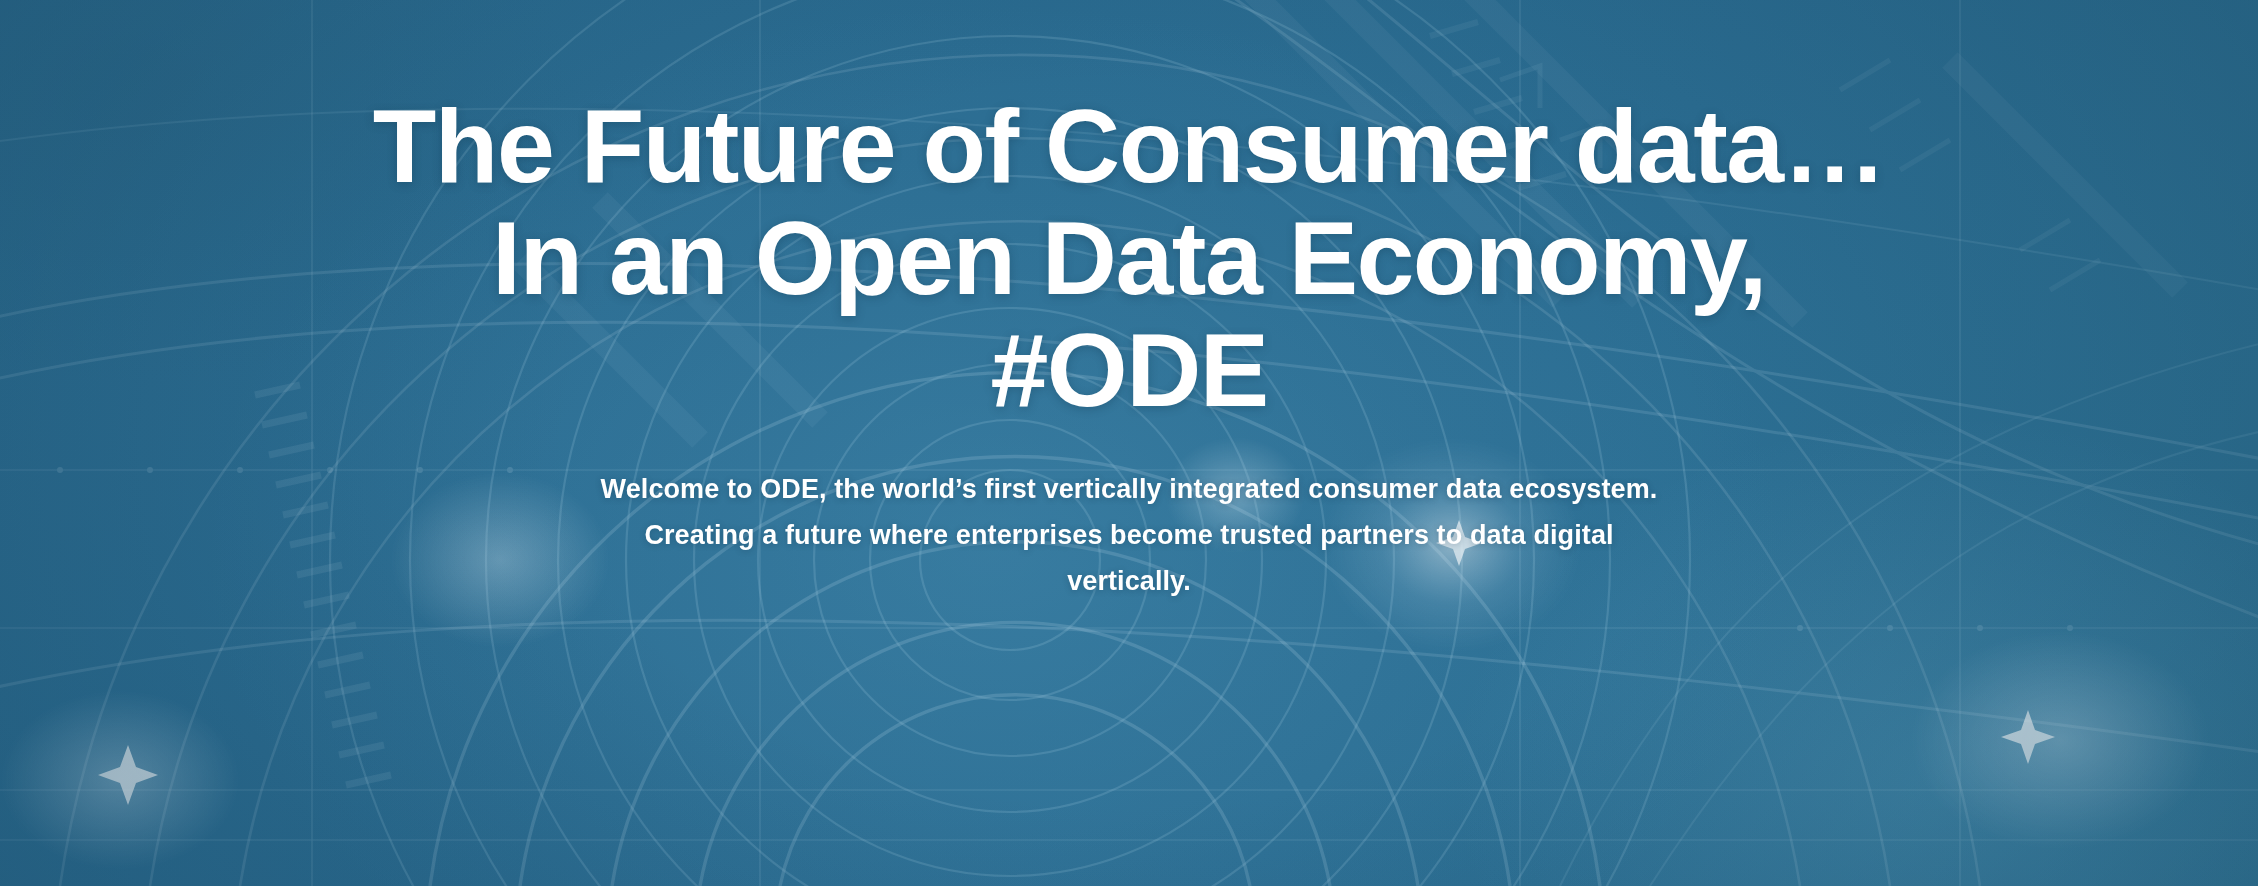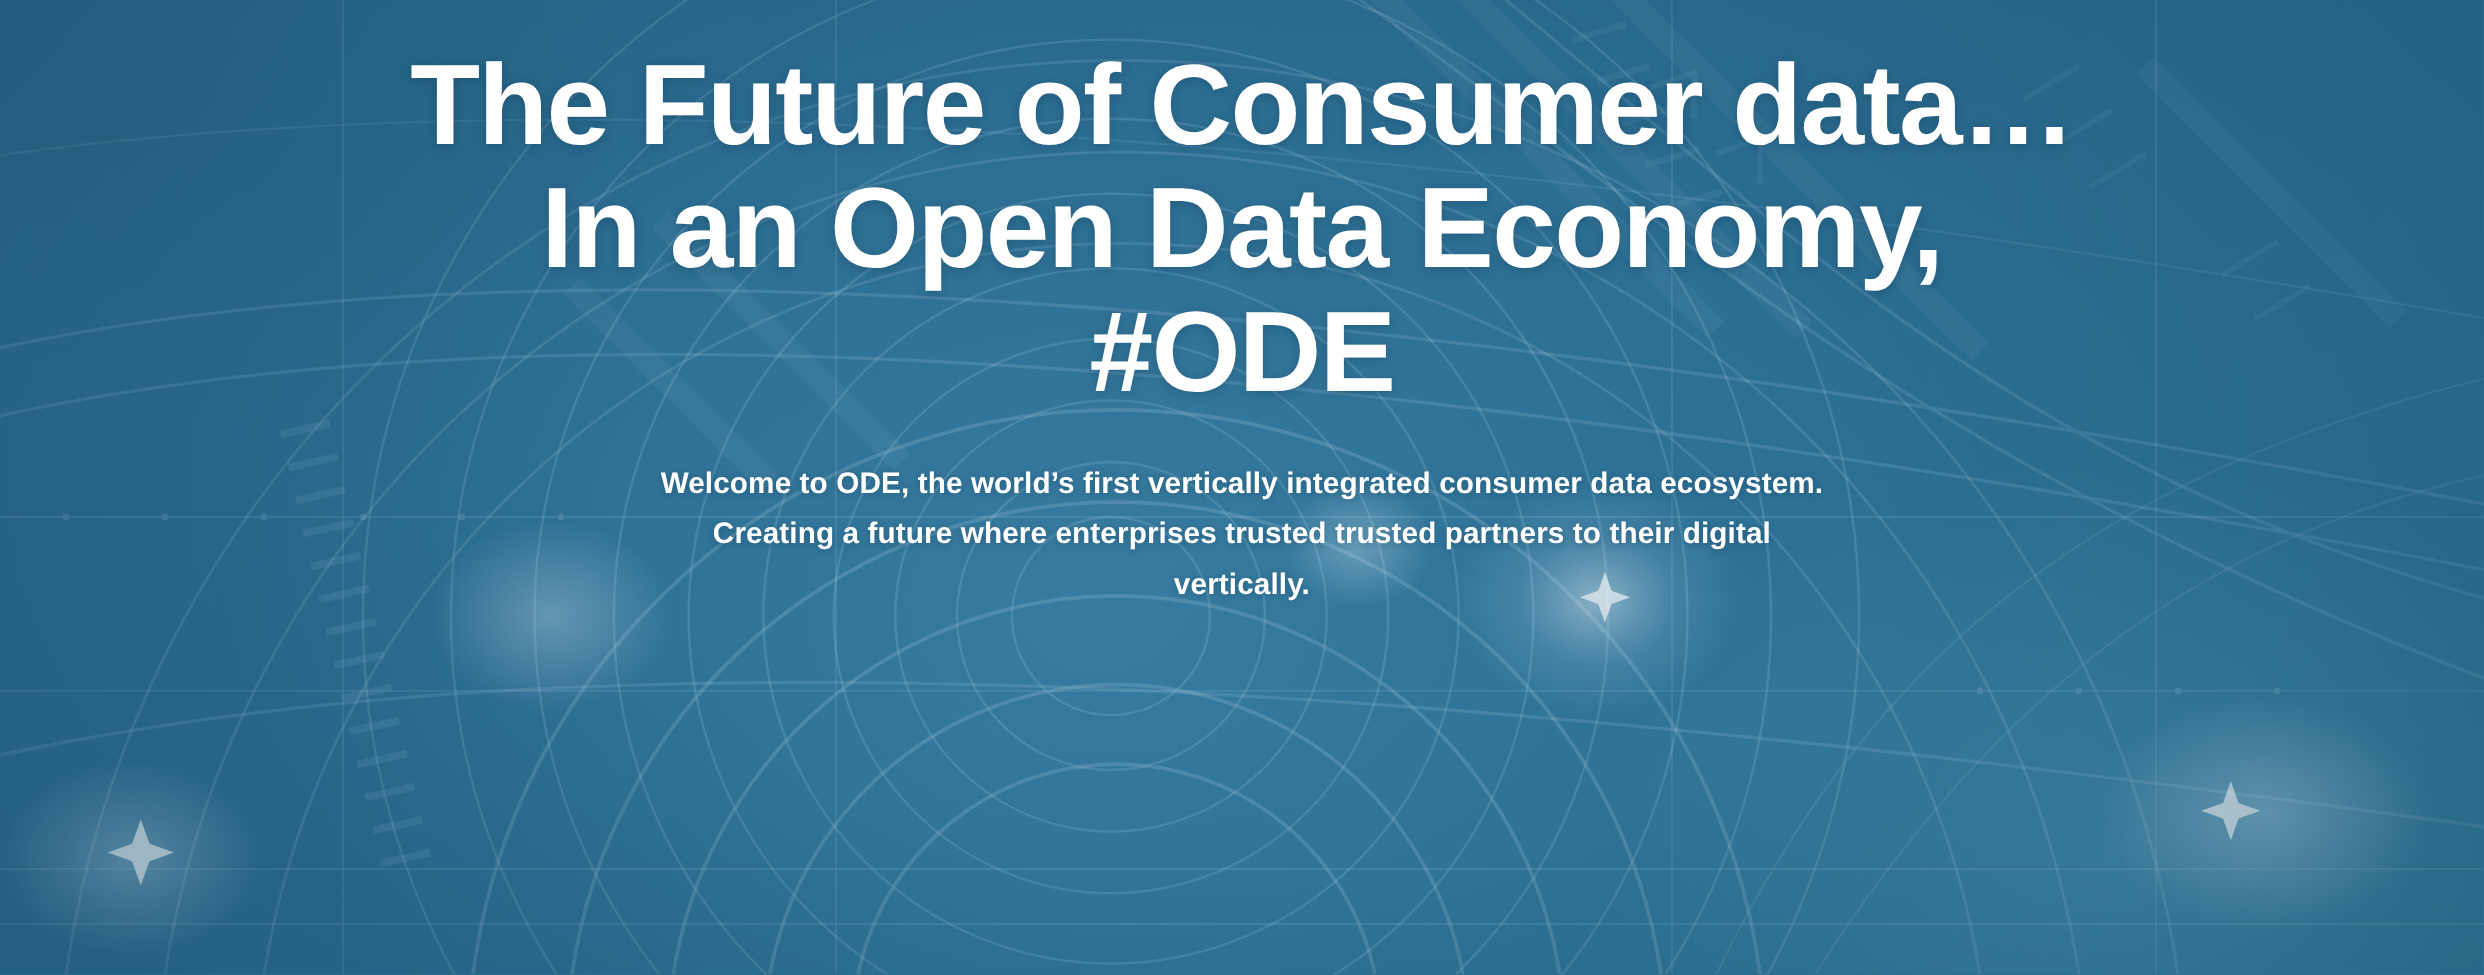--- a/index.html
+++ b/index.html
@@ -38,21 +38,21 @@
     background:
       radial-gradient(ellipse 1400px 900px at 50% 50%, rgba(0,0,0,0) 40%, rgba(16,56,80,0.30) 100%);
   }
 
   
   .content {
     position: relative;
     z-index: 5;
     width: 100%;
     height: 100%;
-    padding-top: 40px;
+    padding-top: 90px;
     text-align: center;
   }
 
   .headline {
     color: #ffffff;
     font-weight: bold;
     font-size: 104px;
     line-height: 112px;
     letter-spacing: -1.5px;
     text-shadow: 0 2px 10px rgba(12,48,70,0.28);
@@ -221,18 +221,18 @@
   <div class="content">
 
     <h1 class="headline">
       <span class="line">The Future of Consumer data…</span>
       <span class="line">In an Open Data Economy,</span>
       <span class="line">#ODE</span>
     </h1>
 
     <p class="subhead">
       <span class="sline">Welcome to ODE, the world’s first vertically integrated consumer data ecosystem.</span>
-      <span class="sline">Creating a future where enterprises trusted trusted partners to their digital</span>
+      <span class="sline">Creating a future where enterprises become trusted partners to data digital</span>
       <span class="sline">vertically.</span>
     </p>
 
   </div>
 </section>
 
 </body></html>

